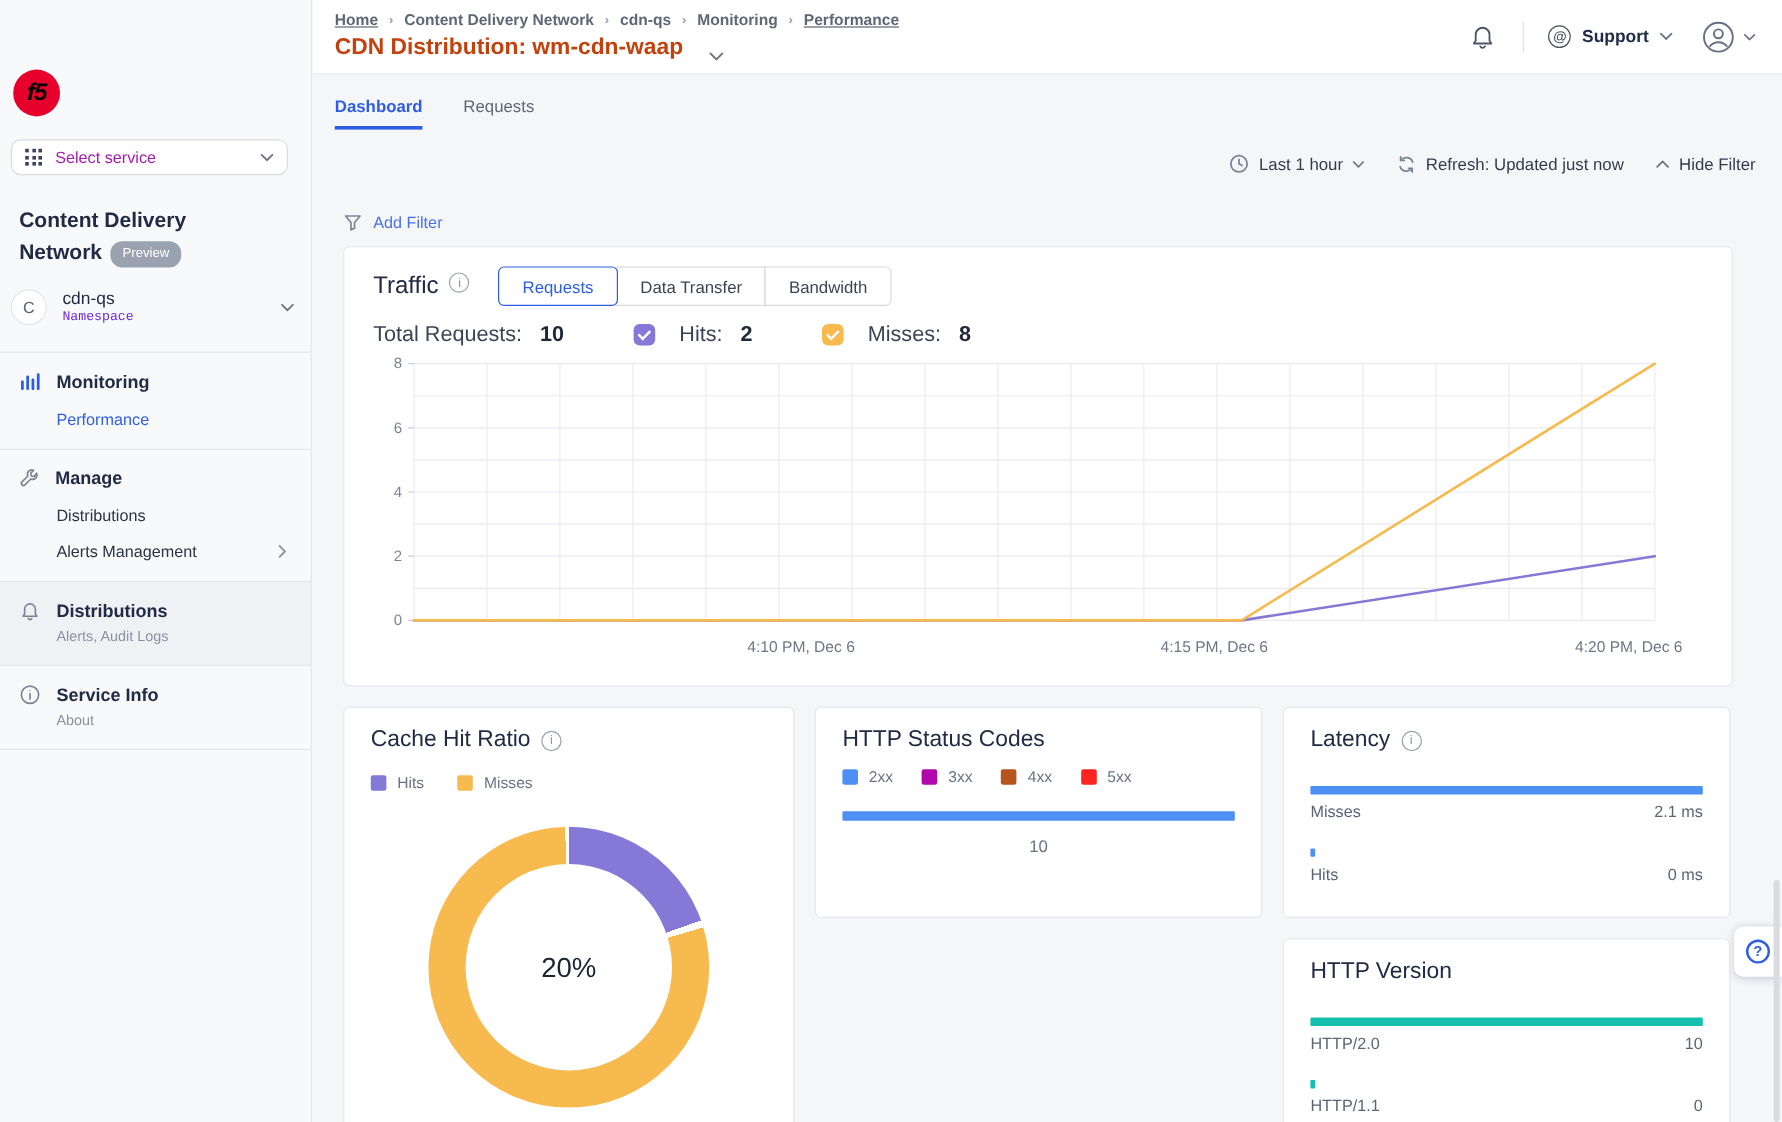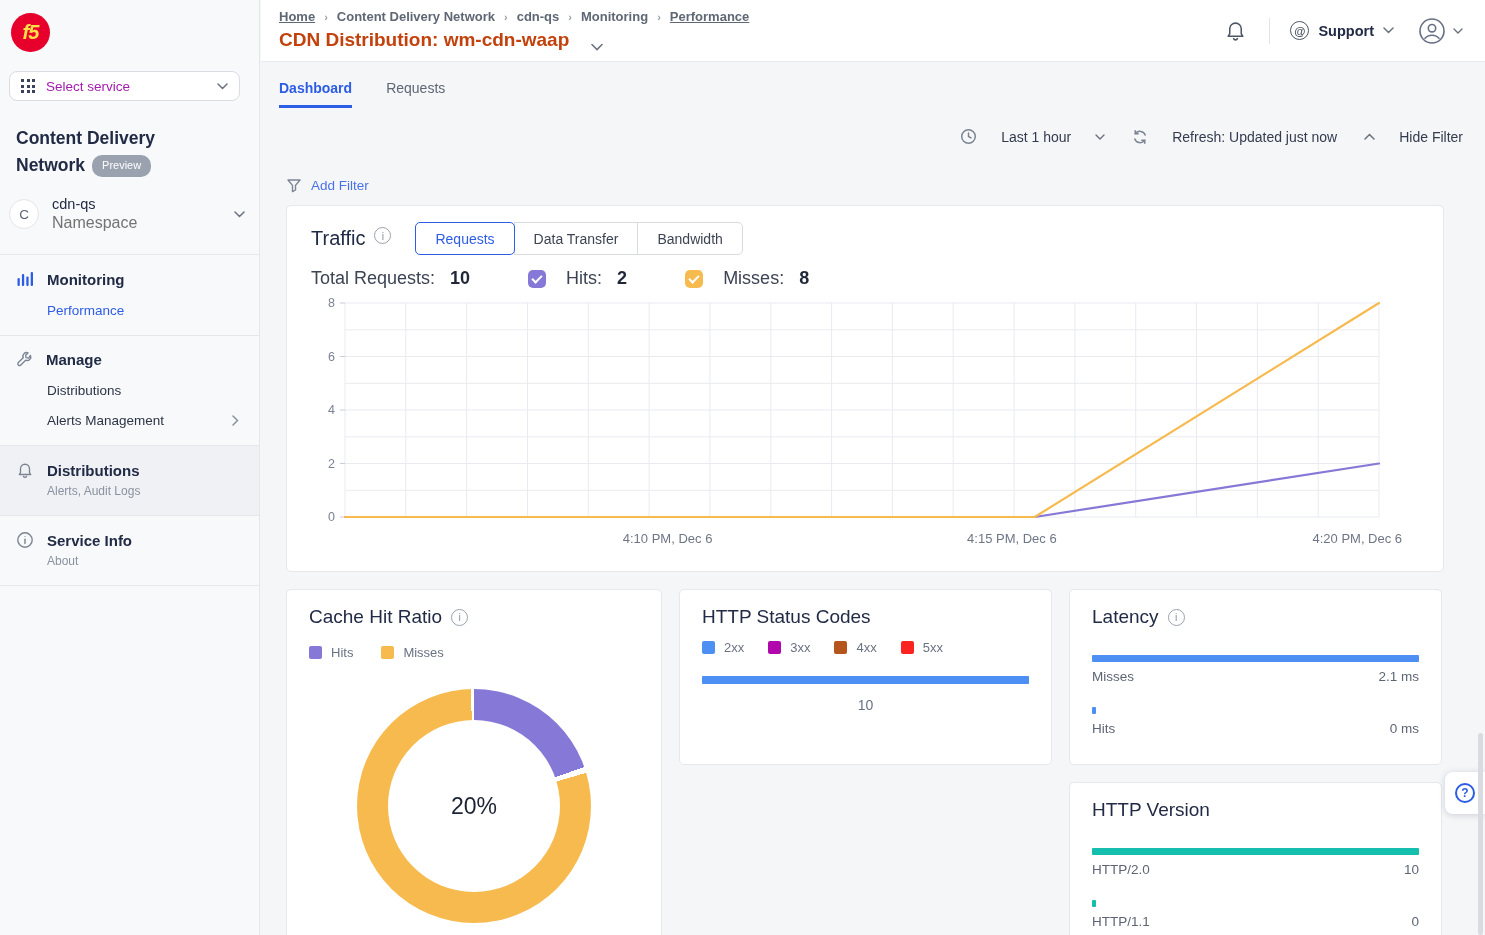--- a/index.html
+++ b/index.html
@@ -2,31 +2,31 @@
 <html><head>
 <meta charset="utf-8">
 <style>
   * { margin:0; padding:0; box-sizing:border-box; }
   html,body { width:1485px; height:935px; overflow:hidden; }
   body { font-family:"Liberation Sans", sans-serif; background:#f5f6f8; color:#222b45; }
 
   
   .sidebar { position:fixed; left:0; top:0; width:260px; height:935px; background:#f8f9fa; border-right:1px solid #e4e6ea; z-index:10; }
   .logo-wrap { padding:13px 0 0 11px; }
-  .logo-circle { display:flex; align-items:center; justify-content:center; width:39px; height:39px; border-radius:50%; background:#e8002d; color:#fde047; font-style:italic; font-weight:bold; font-size:20px; letter-spacing:-1px; }
+  .logo-circle { display:flex; align-items:center; justify-content:center; width:39px; height:39px; border-radius:50%; background:#e8002d; color:#000000; font-style:italic; font-weight:bold; font-size:20px; letter-spacing:-1px;margin-top:45px; }
   .select-service { display:flex; align-items:center; gap:11px; margin:19px 12px 0 9px; width:231px; height:30px; padding:0 11px; background:#fff; border:1px solid #d9dce2; border-radius:8px; font-size:13.5px; color:#a21caf; cursor:pointer; font-family:inherit; }
   .waffle { display:inline-grid; grid-template-columns:repeat(3,3px); gap:2.5px; }
   .waffle i { width:3px; height:3px; background:#3a425c; }
   .select-service .chev { margin-left:auto; }
   .service-title { padding:24px 16px 0 16px; font-size:17.5px; font-weight:bold; color:#222b45; line-height:1.55; width:230px; }
   .badge-preview { display:inline-block; background:#9aa1af; color:#fff; font-size:11px; font-weight:normal; padding:2px 10px 3px; border-radius:10px; margin-left:7px; vertical-align:2px; }
   .ns-row { display:flex; align-items:center; gap:13px; margin-top:17px; padding:0 14px 22px 9px; }
   .ns-avatar { flex:none; width:30px; height:30px; border-radius:50%; background:#fff; border:1px solid #e3e5ea; color:#5a6375; display:flex; align-items:center; justify-content:center; font-size:13.5px; }
   .ns-name { font-size:14.5px; color:#222b45; }
-  .ns-type { font-size:16px; color:#737373; margin-top:2px; }
+  .ns-type { font-size:11px; color:#6d28d9; margin-top:2px;font-family:Liberation Mono, monospace; }
   .ns-row .chev { margin-left:auto; }
   .sb-divider { border-top:1px solid #e5e7eb; }
   .nav-sec { padding:15px 16px 17px 16px; }
   .nav-sec.gray { background:#f0f1f4; }
   .nav-head { display:flex; align-items:center; gap:13px; font-size:15px; font-weight:bold; color:#222b45; }
   .nav-head .ic { flex:none; display:flex; }
   .nav-link { display:flex; align-items:center; margin:15px 0 0 31px; font-size:13.5px; color:#2c3445; cursor:pointer; }
   .nav-link.active { color:#2e5ce5; }
   .nav-link .chev-r { margin-left:auto; margin-right:4px; }
   .nav-note { margin:5px 0 0 31px; font-size:12px; color:#8a92a1; }
@@ -45,21 +45,21 @@
   .at-circle { display:flex; align-items:center; justify-content:center; width:19px; height:19px; border:1.5px solid #4d5564; border-radius:50%; font-size:11.5px; color:#4d5564; }
   .avatar-grp { display:flex; align-items:center; gap:7px; margin-left:24px; cursor:pointer; }
 
   
   .content { position:relative; padding-left:25px; }
   .tabs-row { display:flex; gap:34px; padding-top:18px; margin-left:-7px; }
   .tab { font-size:14px; padding-bottom:9px; cursor:pointer; border-bottom:3px solid transparent; }
   .tab.active { color:#2d5ce5; font-weight:bold; border-bottom-color:#2d5ce5; }
   .tab.inactive { color:#5f6775; }
   .controls-row { position:absolute; top:66px; right:22px; display:flex; align-items:center; gap:27px; font-size:14px; color:#333b4d; }
-  .ctrl { display:flex; align-items:center; gap:24px; cursor:pointer; }
+  .ctrl { display:flex; align-items:center; gap:8px; cursor:pointer; }
   .addfilter-row { display:flex; align-items:center; gap:9px; margin-top:70px; font-size:13.5px; color:#4a72e8; cursor:pointer; width:120px; }
 
   .card { background:#fff; border:1px solid #e6e8ec; border-radius:5px; }
   .traffic-card { width:1158px; height:367px; margin-top:12px; padding:0 24px; }
   .traffic-head { display:flex; align-items:center; gap:24px; padding-top:16px; }
   .t-title { display:flex; align-items:flex-start; gap:9px; font-size:20px; color:#222b45; }
   .btn-group { display:flex; }
   .btn-group button { height:33px; padding:0 19px; background:#fff; border:1px solid #d7dae0; font-size:14px; color:#3c4453; cursor:pointer; font-family:inherit; }
   .btn-group button + button { margin-left:-1px; }
   .btn-group button:first-child { border-radius:5px 0 0 5px; }

